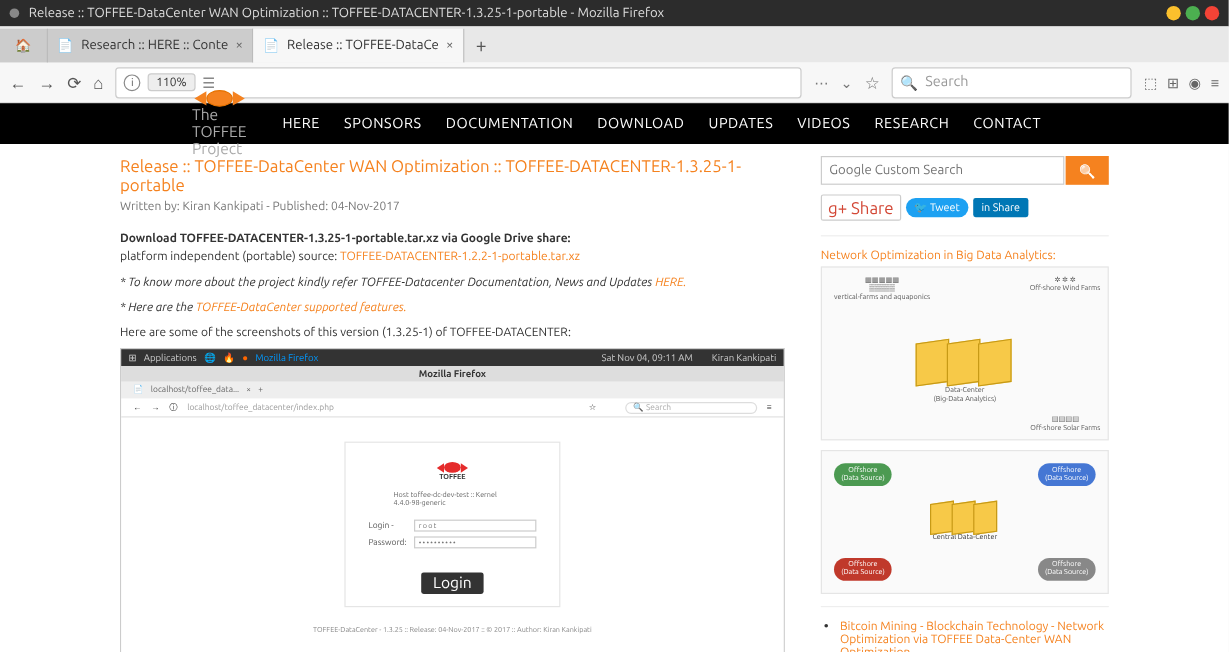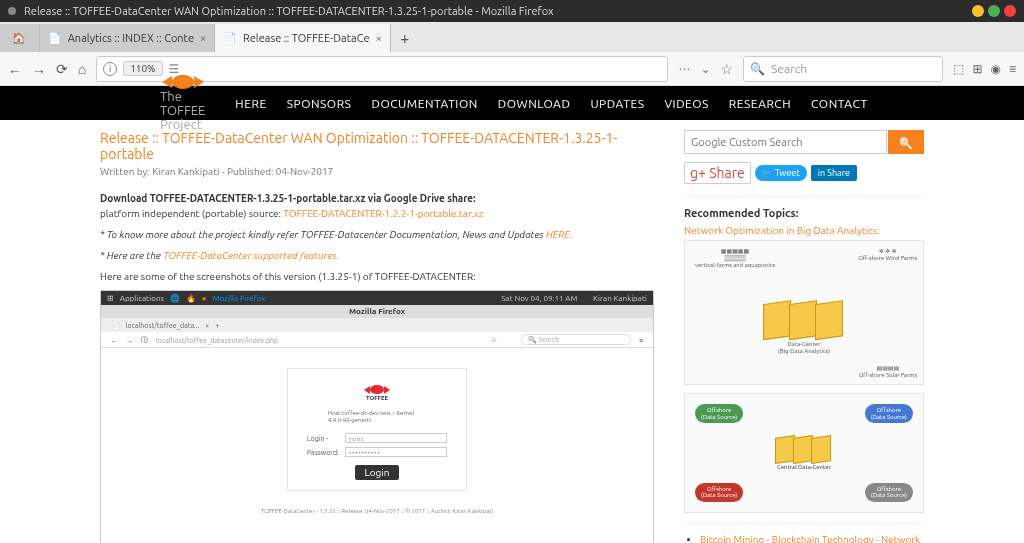--- a/index.html
+++ b/index.html
@@ -69,21 +69,21 @@
 .tiny-candy { display:flex; align-items:center;}
 .tiny-oval{width:14px;height:9px;background:#e52b2b;border-radius:50%;}
 .tiny-tri{width:0;height:0;border-top:4px solid transparent;border-bottom:4px solid transparent;}
 .tiny-tri.l{border-right:6px solid #e52b2b;}
 .tiny-tri.r{border-left:6px solid #e52b2b;}
 .tiny-txt{font-size:6px;font-weight:bold;}
 .login-meta { font-size: 6px; color: #666; margin-bottom: 10px; }
 .login-row { display: flex; align-items: center; font-size: 7px; gap: 4px; margin-bottom: 4px; width: 140px; }
 .login-row label { width: 34px; color: #555; text-align:left; }
 .login-row .inp { flex: 1; border: 1px solid #ccc; height: 10px; font-size: 6px; padding: 0 3px; color: #777; letter-spacing: 1px; display:flex; align-items:center; }
-.login-btn { background: #333; color: #fff; font-size: 10px; padding: 2px 10px; margin-top: 4px; border-radius: 2px; }
+.login-btn { background: #333; color: #fff; font-size: 13px; padding: 2px 10px; margin-top: 16px; border-radius: 2px; }
 .shot-footer { font-size: 6px; color: #888; text-align: center; margin-top: 16px; }
 
 
 .sidebar { width: 240px; }
 .sb-search { display: flex; gap: 1px; margin-bottom: 8px; border-radius: 11px; }
 .sb-search input { flex: 1; border: 1px solid #ccc; padding: 4px 6px; font-size: 11px; height: 24px; }
 .sb-search button { background: #f5821f; border: none; color: #fff; width: 36px; cursor: pointer; }
 .sb-share { display: flex; gap: 4px; margin-bottom: 12px; align-items: center; }
 .gplus { background: #fff; border: 1px solid #ccc; color: #d34836; font-size: 14px; padding: 2px 5px; border-radius: 2px; }
 .tweet { background: #1da1f2; color: #fff; font-size: 9px; padding: 3px 7px; border-radius: 10px; }
@@ -118,21 +118,21 @@
     <span class="dc-close"></span>
   </div>
 </div>
 
 <div class="tab-bar">
   <div class="pinned-tab">
     <span>🏠</span>
   </div>
   <div class="tab">
     <span>📄</span>
-    <span>Analytics :: INDEX :: Conte</span>
+    <span>Research :: HERE :: Conte</span>
     <span class="tab-close">×</span>
   </div>
   <div class="tab active">
     <span>📄</span>
     <span>Release :: TOFFEE-DataCe</span>
     <span class="tab-close">×</span>
   </div>
   <div class="tab-add">+</div>
 </div>
 
@@ -256,21 +256,20 @@
     <div class="sb-search">
       <input placeholder="Google Custom Search" style="">
       <button><span class="mag-icon"></span></button>
     </div>
     <div class="sb-share">
       <span class="gplus">g+ <span>Share</span></span>
       <span class="tweet">🐦 <span>Tweet</span></span>
       <span class="lin">in <span>Share</span></span>
     </div>
     <hr class="sep">
-    <div class="sb-h">Recommended Topics:</div>
     <a class="sb-link">Network Optimization in Big Data Analytics:</a>
 
     <div class="diag-box">
       <div class="farm" style="top:6px;left:10px;">▦▦▦▦▦<br>▒▒▒▒▒<br><span>vertical-farms and aquaponics</span></div>
       <div class="farm" style="top:6px;right:6px;">✲ ✲ ✲<br><span>Off-shore Wind Farms</span></div>
       <div class="server-stack">
           <div class="srv"></div>
           <div class="srv"></div>
           <div class="srv"></div>
         </div>

